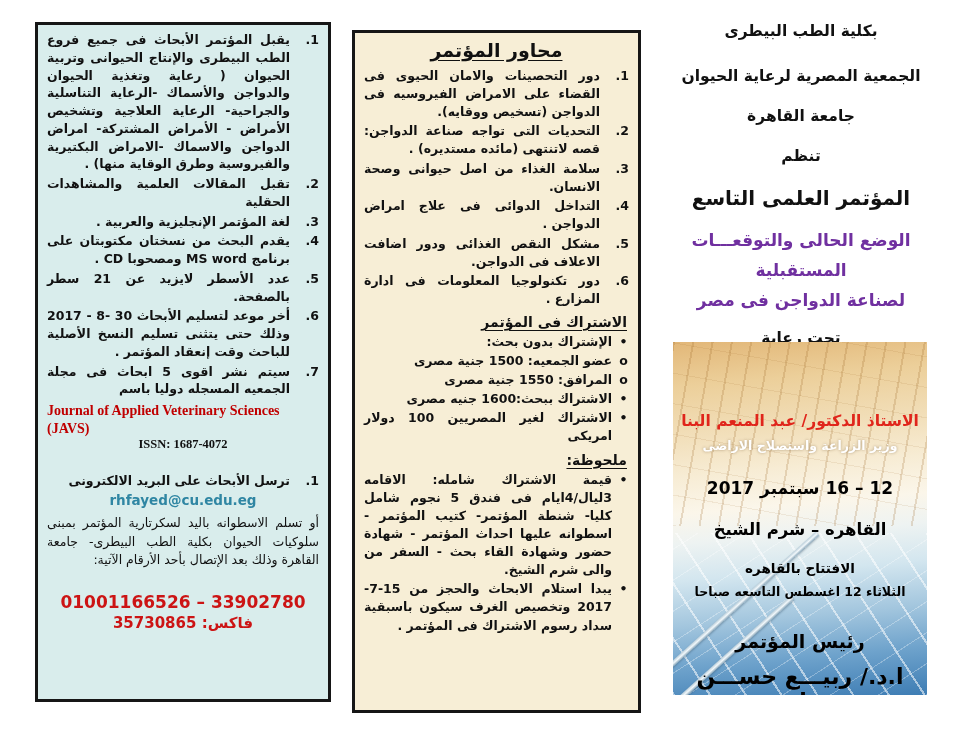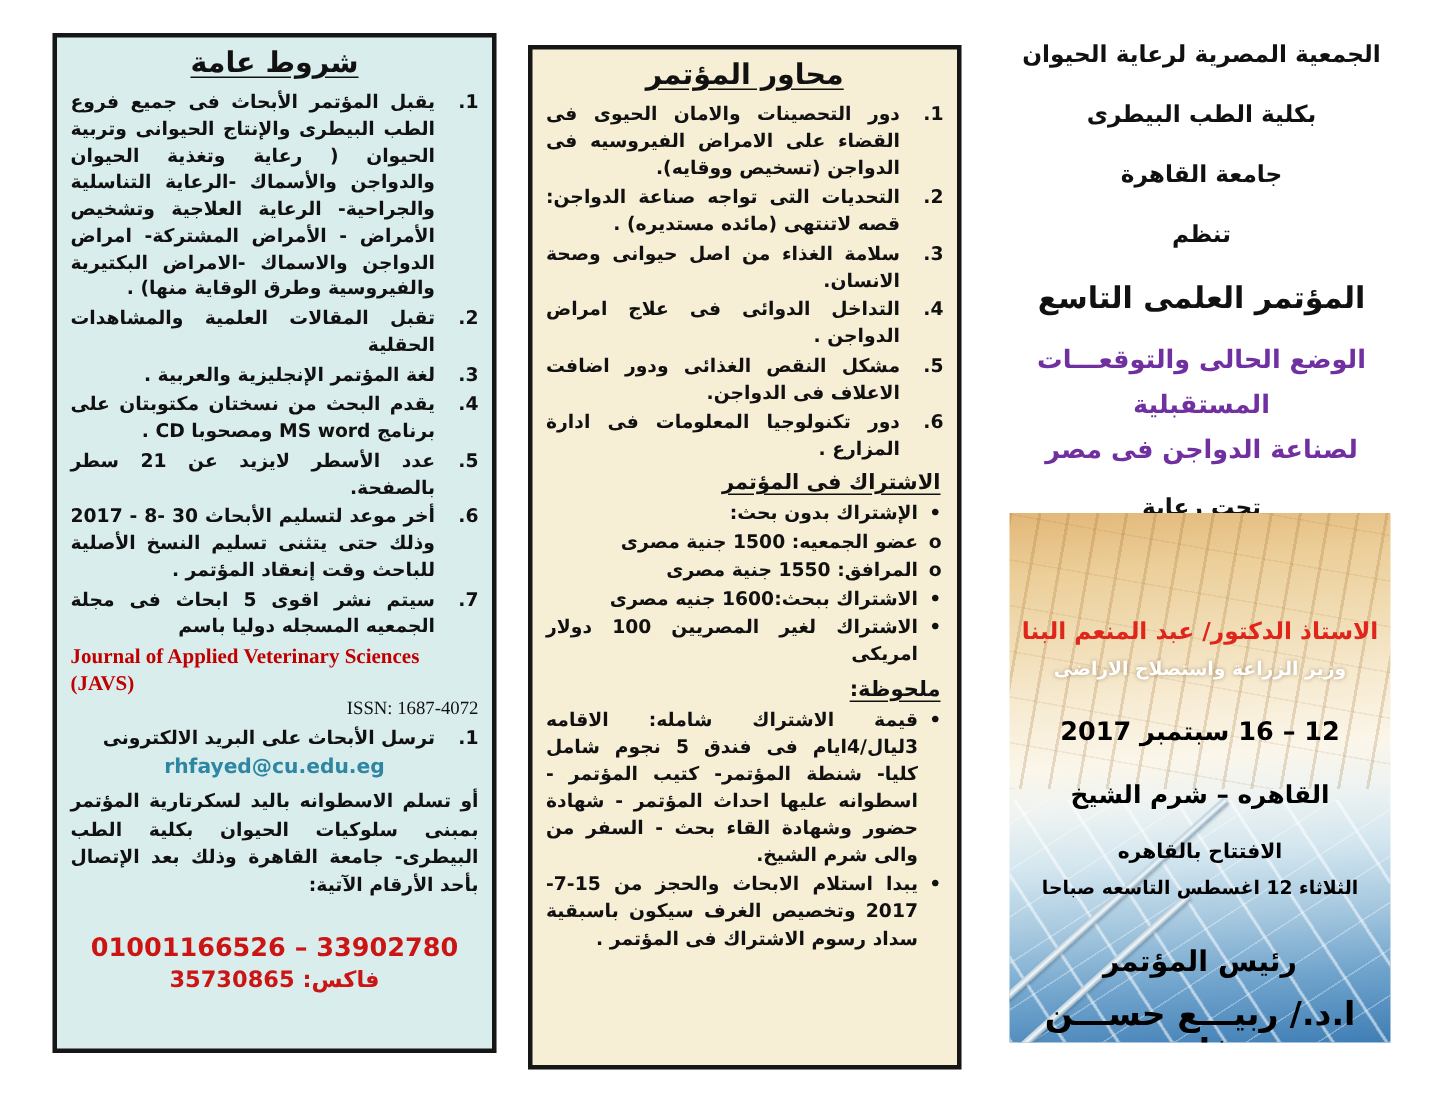--- a/index.html
+++ b/index.html
@@ -19,24 +19,24 @@
   .nitem .jtext { flex:1; text-align:justify; }
 
   .bitem { display:flex; gap:6px; font-weight:bold; font-size:12.5px; line-height:1.45; color:#111; margin-bottom:1px; }
   .bitem .bullet { flex:0 0 11px; text-align:center; }
   .bitem .jtext { flex:1; text-align:justify; }
 
   .sub-title { font-weight:bold; font-size:14px; text-decoration:underline; text-underline-offset:3px; margin:6px 2px 3px; color:#111; }
 
   .journal { font-family:"Liberation Serif","DejaVu Serif",serif; font-weight:bold;
              font-size:14px; color:var(--journal-red); direction:ltr; margin-top:4px; line-height:1.25; }
-  .issn { text-align:right; font-family:"Liberation Serif","DejaVu Serif",serif; font-weight:normal;
-          font-size:12.5px; color:#111; direction:ltr; margin-bottom:3px; }
+  .issn { text-align:center; font-family:"Liberation Serif","DejaVu Serif",serif; font-weight:bold;
+          font-size:12.5px; color:#111; direction:ltr; margin-bottom:20px; }
   .email { text-align:center; font-weight:bold; font-size:13.5px; color:var(--email-teal); direction:ltr; margin:1px 0 6px; }
-  .delivery { font-weight:bold; font-size:12.5px; line-height:1.5; text-align:justify; color:#111; }
+  .delivery { font-weight:normal; font-size:12.5px; line-height:1.5; text-align:justify; color:#111; }
   .phones { text-align:center; font-weight:bold; font-size:17px; color:var(--phone-red); direction:ltr; margin-top:22px; }
   .fax { text-align:center; font-weight:bold; font-size:15px; color:var(--phone-red); margin-top:2px; }
 
   
   .rcol { position:absolute; left:648px; top:0; width:306px; text-align:center; color:#111; }
   .r-line { font-weight:bold; font-size:15.5px; margin-top:22px; }
   .r-line.first { margin-top:27px; }
   .r-conf { font-weight:bold; font-size:20px; margin-top:21px; }
   .r-purple { font-weight:bold; font-size:17px; color:var(--purple); line-height:1.75; margin-top:16px; }
   .r-patron { font-weight:bold; font-size:15.5px; margin-top:14px; }
@@ -69,21 +69,20 @@
   .p-open2 { top:242px; font-weight:bold; font-size:12.5px; }
   .p-chair { top:288px; font-weight:bold; font-size:19px; }
   .p-chairname { top:322px; font-weight:bold; font-size:22px; }
 </style>
 </head>
 <body>
 
 <div class="page">
 
   <div class="box box-left">
-    <div class="box-title">شروط عامة</div>
 
     <div class="nitem">
       <span class="mark">1.</span>
       <span class="jtext">يقبل المؤتمر الأبحاث فى جميع فروع الطب البيطرى والإنتاج الحيوانى وتربية الحيوان ( رعاية وتغذية الحيوان والدواجن والأسماك -الرعاية التناسلية والجراحية- الرعاية العلاجية وتشخيص الأمراض - الأمراض المشتركة- امراض الدواجن والاسماك -الامراض البكتيرية والفيروسية وطرق الوقاية منها) .</span>
     </div>
     <div class="nitem">
       <span class="mark">2.</span>
       <span class="jtext">تقبل المقالات العلمية والمشاهدات الحقلية</span>
     </div>
     <div class="nitem">
@@ -179,22 +178,22 @@
       <span class="bullet">•</span>
       <span class="jtext">قيمة الاشتراك شامله: الاقامه 3ليال/4ايام فى فندق 5 نجوم شامل كليا- شنطة المؤتمر- كتيب المؤتمر - اسطوانه عليها احداث المؤتمر - شهادة حضور وشهادة القاء بحث - السفر من والى شرم الشيخ.</span>
     </div>
     <div class="bitem">
       <span class="bullet">•</span>
       <span class="jtext">يبدا استلام الابحاث والحجز من 15-7-2017 وتخصيص الغرف سيكون باسبقية سداد رسوم الاشتراك فى المؤتمر .</span>
     </div>
   </div>
 
   <div class="rcol">
+    <div class="r-line">بكلية الطب البيطرى</div>
     <div class="r-line first">الجمعية المصرية لرعاية الحيوان</div>
-    <div class="r-line">بكلية الطب البيطرى</div>
     <div class="r-line">جامعة القاهرة</div>
     <div class="r-line">تنظم</div>
     <div class="r-conf">المؤتمر العلمى التاسع</div>
     <div class="r-purple">
       <span>الوضع الحالى والتوقعـــات المستقبلية</span><br>
       <span>لصناعة الدواجن فى مصر</span>
     </div>
     <div class="r-patron">تحت رعاية</div>
   </div>
 

